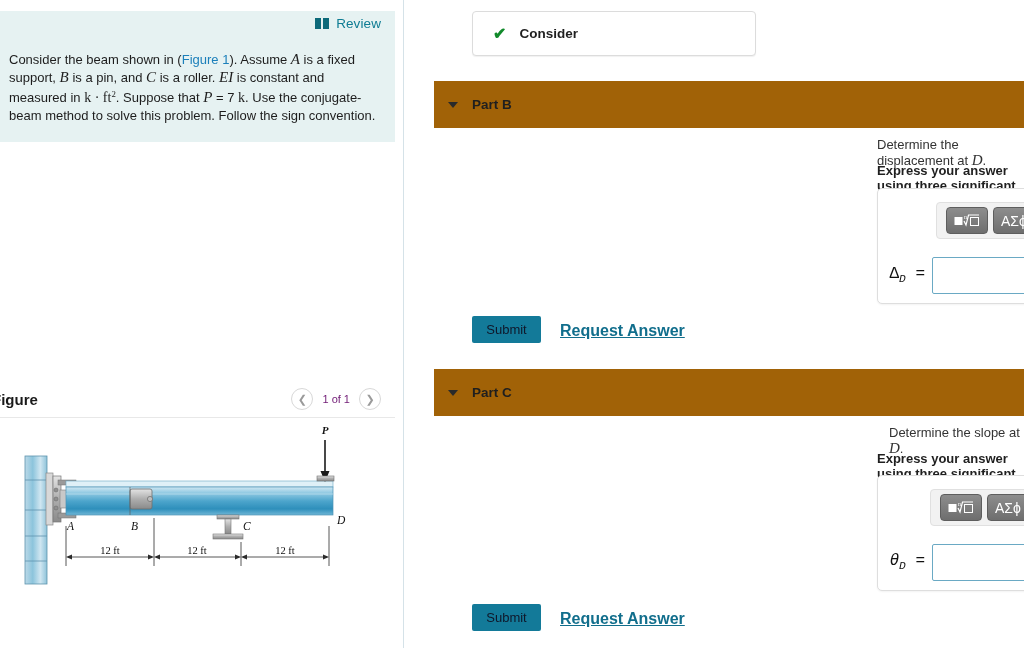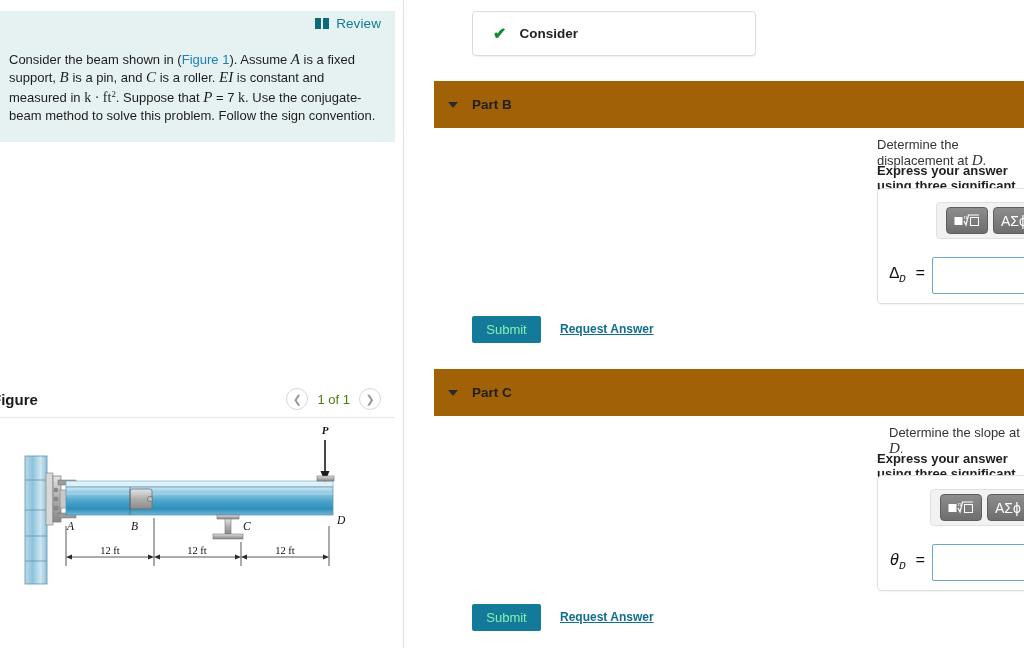--- a/index.html
+++ b/index.html
@@ -68,21 +68,21 @@
     margin-left: -8px;
   }
   .fig-nav { display: flex; align-items: center; gap: 9px; }
   .nav-circle {
     width: 22px; height: 22px; border-radius: 50%;
     border: 1px solid #d8d8d8; background: #fff;
     display: flex; align-items: center; justify-content: center;
     font-size: 11px; color: #9a9a9a; cursor: pointer;
     line-height: 1;
   }
-  .fig-count { font-size: 13px; color: #4d7c0f; }
+  .fig-count { font-size: 11px; color: #701a75; }
   .figure-divider {
     position: absolute; left: 0; top: 417px; width: 395px;
     height: 1px; background: #e8e8e8;
   }
   .figure-body {
     position: absolute; left: 0; top: 418px;
     width: 395px; height: 230px; background: #fff;
   }
 
   
@@ -173,28 +173,28 @@
     height: 37px;
     border: 1px solid #6aa9c4; border-radius: 2px;
     background: #fff; outline: none;
     font-size: 13px; padding: 0 6px;
     font-family: "Liberation Sans", sans-serif;
   }
 
   .submit-btn {
     position: absolute;
     width: 69px; height: 27px;
-    background: #137a99; color: #86efac;
+    background: #137a99; color: #0f172a;
     border: none; border-radius: 2px;
     font-size: 13px; cursor: pointer;
     font-family: "Liberation Sans", sans-serif;
   }
   .request-link {
     position: absolute;
-    font-size: 12px; font-weight: bold; color: #116e8c;
+    font-size: 16px; font-weight: bold; color: #116e8c;
     text-decoration: underline; cursor: pointer;
   }
 
   svg { display: block; }
 </style>
 </head>
 <body>
 
 <div class="page">
 

